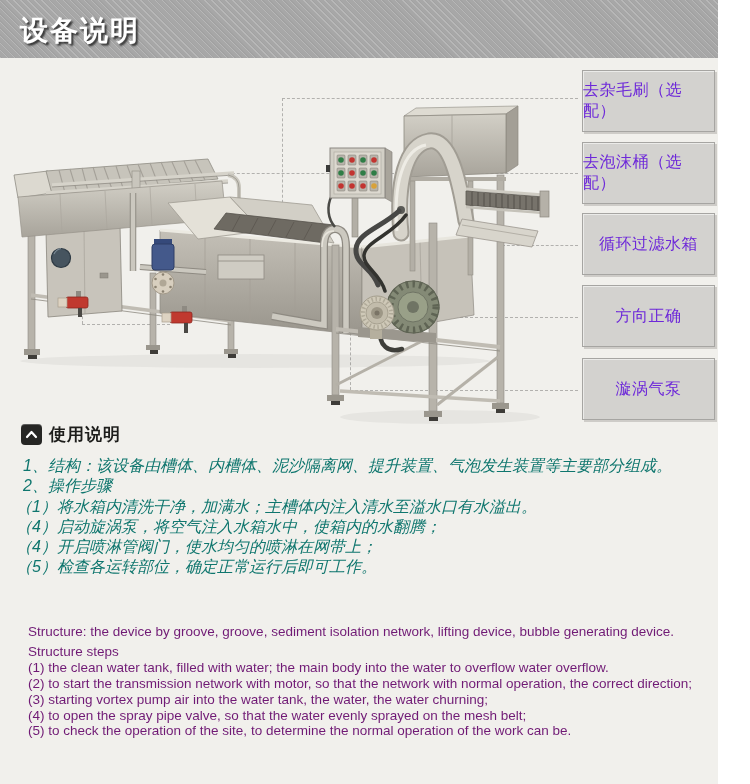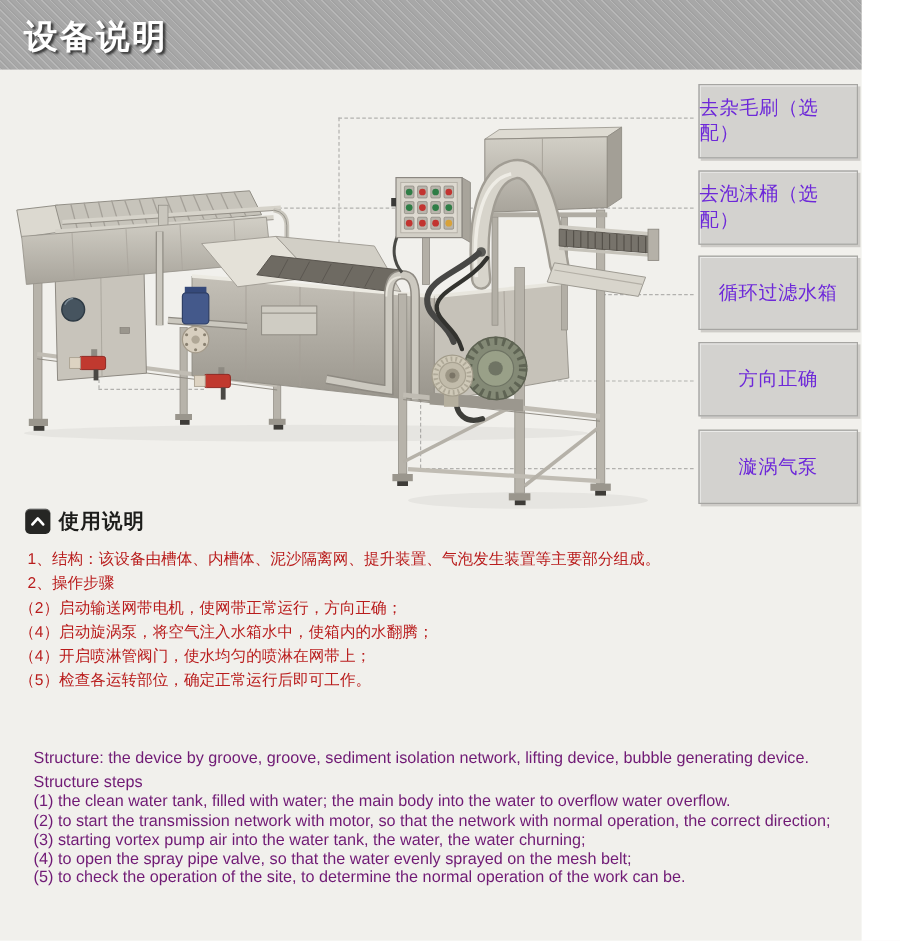--- a/index.html
+++ b/index.html
@@ -25,21 +25,21 @@
 
   .stage-svg{position:absolute;left:0;top:95px;z-index:2;}
 
   
   .usage-head{position:absolute;left:21px;top:423px;display:flex;align-items:center;z-index:3;}
   .usage-icon{width:21px;height:21px;background:#262624;border-radius:4px;display:flex;align-items:center;justify-content:center;
        box-shadow:inset 0 1px 0 rgba(255,255,255,.25);}
   .usage-title{margin-left:7px;font-size:17px;font-weight:bold;color:#1d1d1b;letter-spacing:1px;}
 
   .cn-block{position:absolute;left:16px;top:456px;width:720px;z-index:3;}
-  .cn-line{font-size:13px;line-height:20.3px;color:#b91c1c;white-space:nowrap;}
+  .cn-line{font-size:16px;line-height:20.3px;color:#0f766e;white-space:nowrap;font-style:italic;}
   .cn-line.indent{padding-left:7px;}
 
   .en-block{position:absolute;left:28px;top:624px;width:710px;z-index:3;}
   .en-line{font-size:13.5px;line-height:15.9px;color:#701a75;white-space:nowrap;}
   .en-line:first-child{margin-bottom:4px;}
 </style>
 </head>
 <body>
 
 <div id="page">
@@ -285,21 +285,21 @@
       <svg width="13" height="9" viewBox="0 0 13 9">
           <polyline points="2,7 6.5,2 11,7" fill="none" stroke="#ffffff" stroke-width="2.2" stroke-linecap="round" stroke-linejoin="round"></polyline>
         </svg>
     </span>
     <span class="usage-title">使用说明</span>
   </div>
 
   <div class="cn-block">
     <div class="cn-line indent">1、结构：该设备由槽体、内槽体、泥沙隔离网、提升装置、气泡发生装置等主要部分组成。</div>
     <div class="cn-line indent">2、操作步骤</div>
-    <div class="cn-line">（2）启动输送网带电机，使网带正常运行，方向正确；</div>
+    <div class="cn-line">（1）将水箱内清洗干净，加满水；主槽体内注入清水至溢水口有水溢出。</div>
     <div class="cn-line">（4）启动旋涡泵，将空气注入水箱水中，使箱内的水翻腾；</div>
     <div class="cn-line">（4）开启喷淋管阀门，使水均匀的喷淋在网带上；</div>
     <div class="cn-line">（5）检查各运转部位，确定正常运行后即可工作。</div>
   </div>
 
   <div class="en-block">
     <div class="en-line">Structure: the device by groove, groove, sediment isolation network, lifting device, bubble generating device.</div>
     <div class="en-line">Structure steps</div>
     <div class="en-line">(1) the clean water tank, filled with water; the main body into the water to overflow water overflow.</div>
     <div class="en-line">(2) to start the transmission network with motor, so that the network with normal operation, the correct direction;</div>

